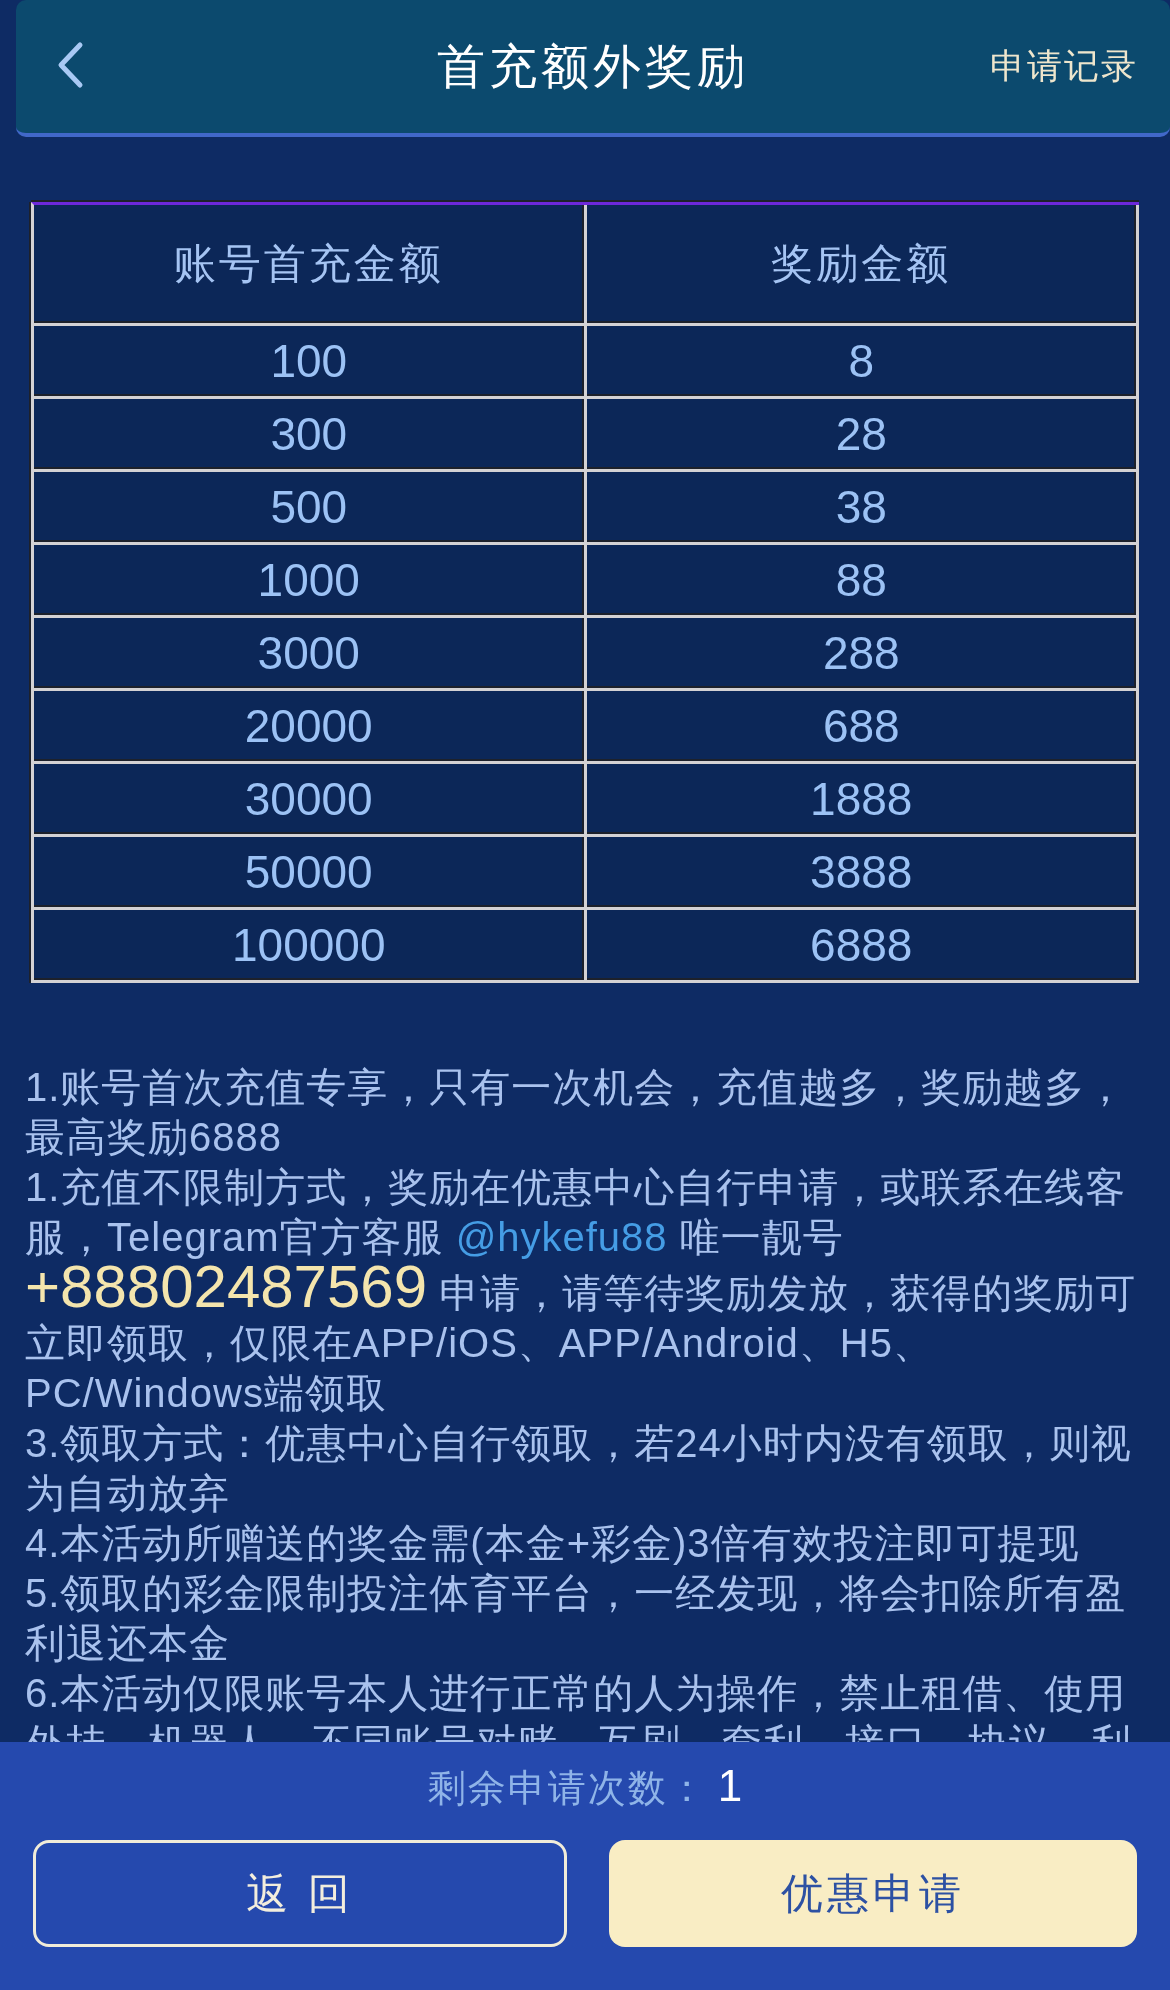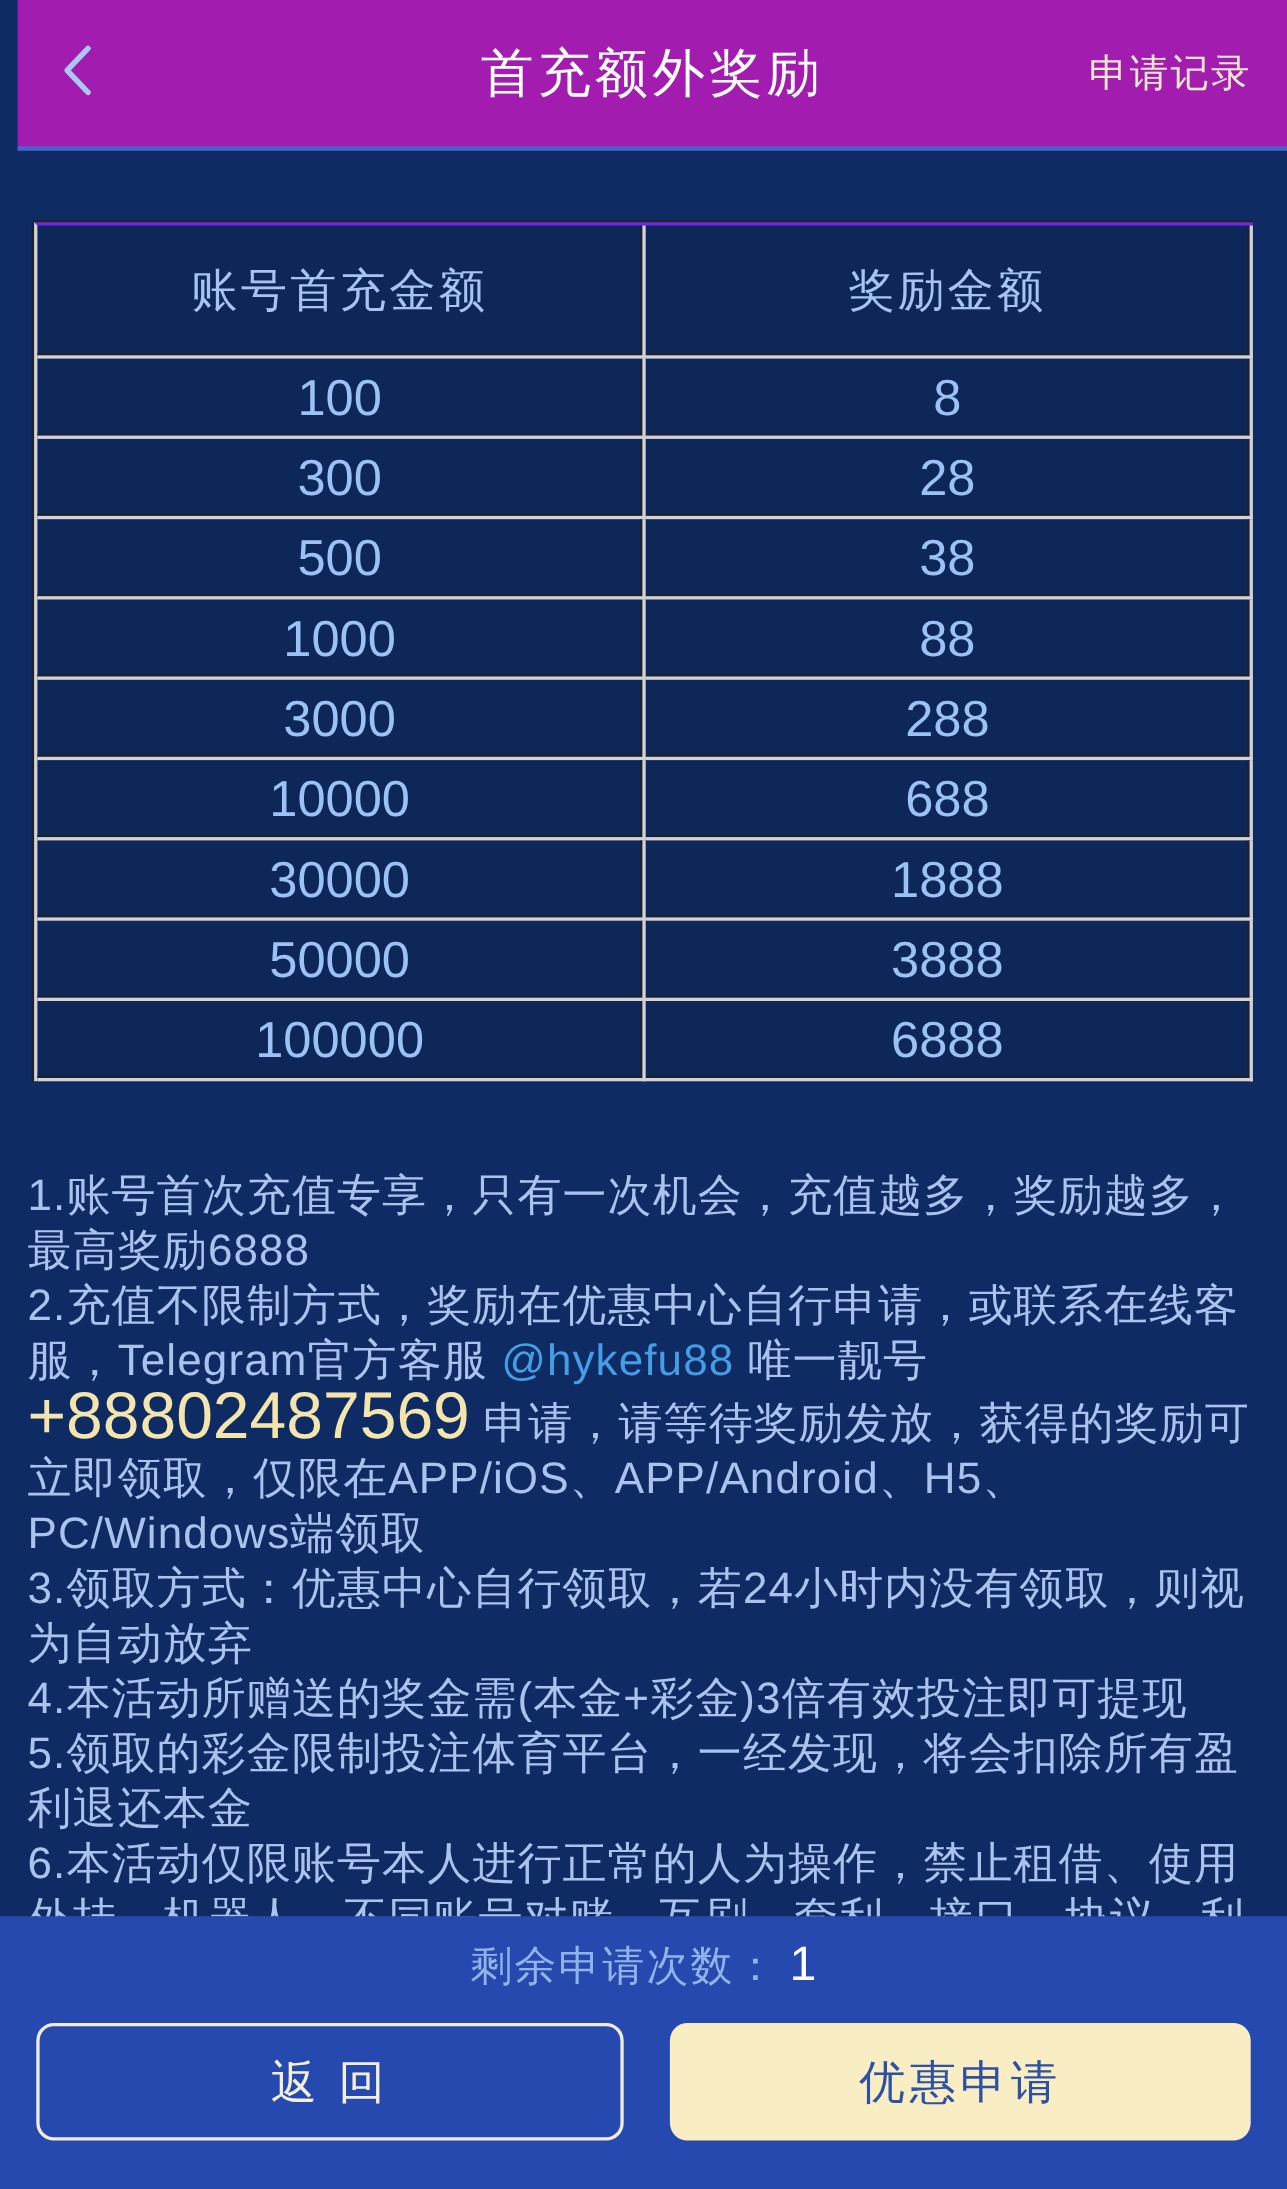--- a/index.html
+++ b/index.html
@@ -8,22 +8,22 @@
     font-family:"Liberation Sans","DejaVu Sans",sans-serif;
     background:#0e2b64;
     position:relative;overflow:hidden;
     -webkit-font-smoothing:antialiased;
   }
   .page{position:absolute;inset:0;background:#0e2b64;}
 
   
   .header{
     position:absolute;top:0;left:16px;right:0;height:133px;
-    background:#a21caf;border-bottom:4px solid #4168c9;
-    display:flex;align-items:center;z-index:30;
+    background:#0c4a6e;border-bottom:4px solid #4168c9;
+    display:flex;align-items:center;z-index:30;border-radius:10px;
   }
   .back-btn{
     position:absolute;left:26px;top:0;bottom:0;
     display:flex;align-items:center;padding:0 12px;cursor:pointer;
   }
   .header-title{
     position:absolute;left:0;right:0;text-align:center;
     color:#ffffff;font-size:48px;font-weight:500;letter-spacing:4px;
   }
   .history-link{
@@ -131,41 +131,41 @@
         </tr>
         <tr>
           <td>1000</td>
           <td>88</td>
         </tr>
         <tr>
           <td>3000</td>
           <td>288</td>
         </tr>
         <tr>
-          <td>10000</td>
+          <td>20000</td>
           <td>688</td>
         </tr>
         <tr>
           <td>30000</td>
           <td>1888</td>
         </tr>
         <tr>
           <td>50000</td>
           <td>3888</td>
         </tr>
         <tr>
           <td>100000</td>
           <td>6888</td>
         </tr>
       </tbody>
   </table>
 
   <div class="terms">
     <p>1.账号首次充值专享，只有一次机会，充值越多，奖励越多，最高奖励6888</p>
-    <p><span>2.充值不限制方式，奖励在优惠中心自行申请，或联系在线客服，Telegram官方客服 </span><span class="tg-handle">@hykefu88</span><span> 唯一靓号 </span><span class="phone-number">+88802487569</span><span> 申请，请等待奖励发放，获得的奖励可立即领取，仅限在APP/iOS、APP/Android、H5、PC/Windows端领取</span></p>
+    <p><span>1.充值不限制方式，奖励在优惠中心自行申请，或联系在线客服，Telegram官方客服 </span><span class="tg-handle">@hykefu88</span><span> 唯一靓号 </span><span class="phone-number">+88802487569</span><span> 申请，请等待奖励发放，获得的奖励可立即领取，仅限在APP/iOS、APP/Android、H5、PC/Windows端领取</span></p>
     <p>3.领取方式：优惠中心自行领取，若24小时内没有领取，则视为自动放弃</p>
     <p>4.本活动所赠送的奖金需(本金+彩金)3倍有效投注即可提现</p>
     <p>5.领取的彩金限制投注体育平台，一经发现，将会扣除所有盈利退还本金</p>
     <p>6.本活动仅限账号本人进行正常的人为操作，禁止租借、使用外挂、机器人、不同账号对赌、互刷、套利、接口、协议、利用漏洞、群控或其他技术手段参与，否则将取消或扣除奖励、冻</p>
   </div>
 
   <div class="bottom-bar">
     <div class="remaining">
       <span>剩余申请次数：</span><span class="count">1</span>
     </div>

